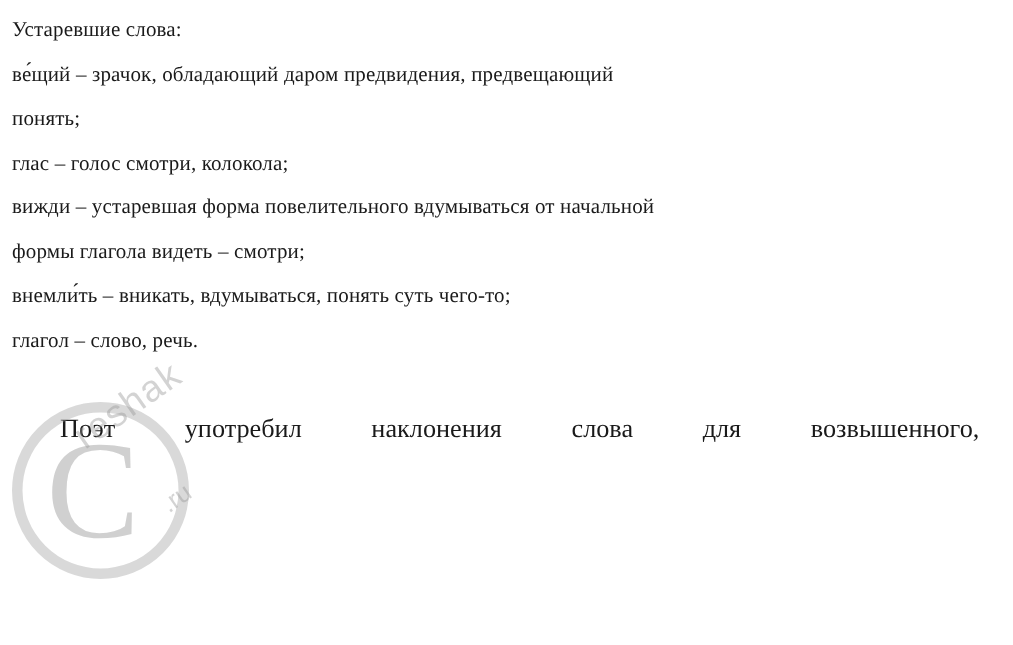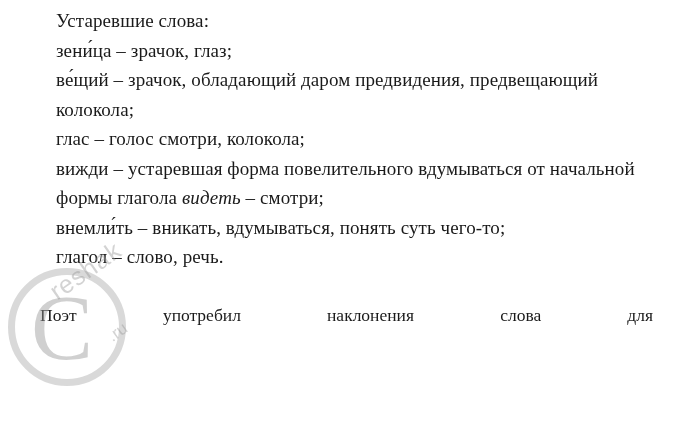--- a/index.html
+++ b/index.html
@@ -18,31 +18,29 @@
   .page {
     position: absolute;
     left: 0;
     top: 0;
     width: 675px;
     height: 430px;
     box-sizing: border-box;
     padding: 6px 8px 0 8px;
   }
   .doc-line {
-    font-size: 19px;
+    font-size: 14px;
     line-height: 29.5px;
     white-space: pre-wrap;
     letter-spacing: 0.1px;
-    margin-left: 48px;
   }
   .gap {
     height: 29px;
   }
   .italic {
-    font-style: italic;
   }
   .justified-line {
     font-size: 17.5px;
     line-height: 29.5px;
     display: flex;
     justify-content: space-between;
     width: 645px;
   }
   .justified-line span {
     white-space: pre;
@@ -98,39 +96,39 @@
     transform-origin: left top;
   }
 </style>
 </head>
 <body>
 
 <div class="page">
 
   <div class="doc-line">Устаревшие слова:</div>
 
-  <div class="doc-line">зени́ца – зрачок, глаз;</div>
   <div class="doc-line">ве́щий – зрачок, обладающий даром предвидения, предвещающий</div>
-  <div class="doc-line">колокола;</div>
+  <div class="doc-line">понять;</div>
   <div class="doc-line">глас – голос смотри, колокола;</div>
   <div class="doc-line">вижди – устаревшая форма повелительного вдумываться от начальной</div>
 
   <div class="doc-line"><span>формы глагола </span><span class="italic">видеть</span><span> – смотри;</span></div>
 
   <div class="doc-line">внемли́ть – вникать, вдумываться, понять суть чего-то;</div>
   <div class="doc-line">глагол – слово, речь.</div>
 
   <div class="gap"></div>
 
   <div class="justified-line">
     <span>Поэт</span>
     <span>употребил</span>
     <span>наклонения</span>
     <span>слова</span>
     <span>для</span>
+    <span>возвышенного,</span>
   </div>
 
 </div>
 
 <div class="watermark">
   <div class="wm-circle"></div>
   <div class="wm-c">C</div>
   <div class="wm-text">reshak</div>
   <div class="wm-dotru">.ru</div>
 </div>

